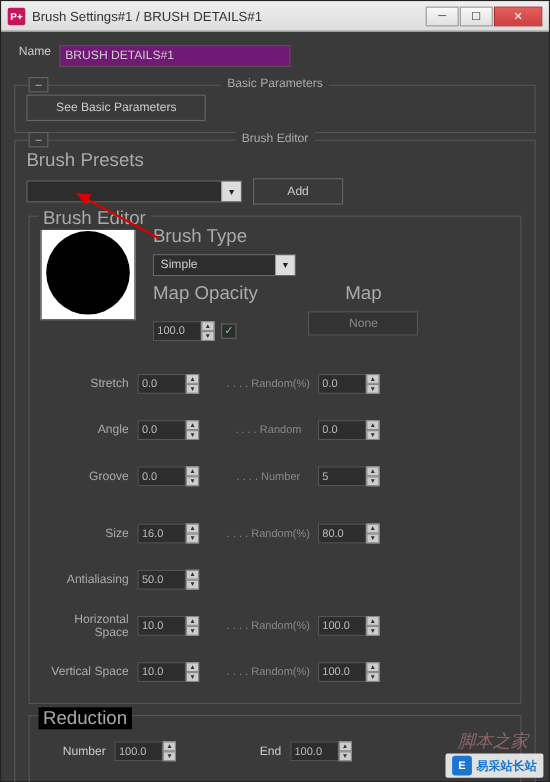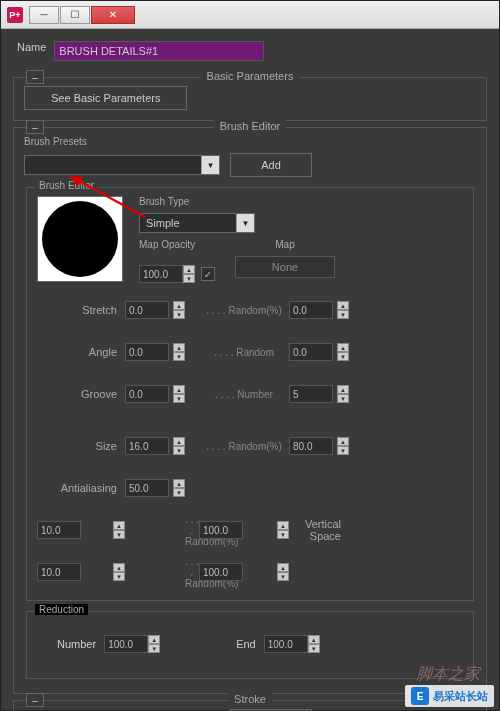--- a/index.html
+++ b/index.html
@@ -10,53 +10,54 @@
 .titlebar-text { flex: 1; }
 .win-btns { display: flex; gap: 1px; }
 .win-btn { width: 30px; height: 18px; display: flex; align-items: center; justify-content: center; font-size: 10px; border: 1px solid #999; background: linear-gradient(#f8f8f8,#e0e0e0); cursor: pointer; }
 .win-btn.close { width: 44px; background: linear-gradient(#e06060,#d04040); color: #fff; border-color: #a03030; }
 .content { padding: 8px; color: #ccc; font-size: 11px; }
 .name-row { display: flex; align-items: flex-start; gap: 8px; padding: 4px 8px 10px; }
 .name-row input { flex: 0 0 210px; height: 20px; background: #701a75; border: 1px solid #555; color: #ccc; padding: 0 4px; font-size: 11px; }
 .fieldset { border: 1px solid #555; margin: 6px 4px; padding: 8px 10px 10px; position: relative; }
 .fieldset.nested { margin: 10px 2px 4px; }
 .legend { position: absolute; top: -8px; left: 0; right: 0; text-align: right; color: #aaa; font-size: 11px; background: #3a3a3a; padding: 0 6px; width: fit-content; margin: 0 auto; }
-.innerlabel { color: #aaa; font-size: 10px; margin-bottom: 6px; }
+.innerlabel { color: #aaa; font-size: 17px; margin-bottom: 6px; }
 .btn { height: 24px; background: #3a3a3a; border: 1px solid #666; color: #ccc; font-size: 11px; padding: 0 18px; cursor: pointer; }
 .btn.wide { padding: 0 26px; }
 .row { display: flex; align-items: center; gap: 10px; }
 .dropdown { height: 20px; background: #2d2d2d; border: 1px solid #666; display: flex; align-items: center; }
 .dropdown-text { flex: 1; padding: 0 6px; color: #ccc; font-size: 11px; }
 .dropdown-arrow { width: 18px; height: 100%; background: #ddd; display: flex; align-items: center; justify-content: center; color: #222; font-size: 8px; border-left: 1px solid #999; }
 .collapse-btn { width: 18px; height: 14px; background: #3a3a3a; border: 1px solid #666; color: #ccc; font-size: 10px; display: flex; align-items: center; justify-content: center; cursor: pointer; position: absolute; top: -8px; left: 12px; }
 .brush-preview { width: 86px; height: 86px; background: #fff; border: 1px solid #666; display: flex; align-items: center; justify-content: center; }
 .brush-circle { width: 76px; height: 76px; background: #000; border-radius: 50%; }
-.spinner { display: flex; align-items: center; height: 36px; justify-content: space-between; }
+.spinner { display: flex; align-items: center; height: 36px; }
 .spinner input { width: 44px; height: 18px; background: #2d2d2d; border: 1px solid #555; color: #bbb; font-size: 10px; padding: 0 3px; }
 .spinner-btns { display: flex; flex-direction: column; width: 12px; height: 18px; }
 .spinner-btns span { flex: 1; background: #ccc; border: 1px solid #888; font-size: 6px; display: flex; align-items: center; justify-content: center; color: #333; cursor: pointer; }
 .checkbox { width: 14px; height: 14px; background: #2d2d2d; border: 1px solid #666; display: flex; align-items: center; justify-content: center; color: #8c8; font-size: 10px; cursor: pointer; }
-.param-grid { display: grid; grid-template-columns: 88px 60px 14px 90px 60px; align-items: center; row-gap: 6px; }
+.param-grid { display: grid; grid-template-columns: 88px 60px 14px 90px 60px; align-items: center; row-gap: 6px; margin-top: 12px; }
 .param-label { text-align: right; padding-right: 8px; color: #aaa; }
 .dots { color: #888; font-size: 10px; text-align: center; }
 .map-btn { width: 100px; height: 22px; background: #333; border: 1px solid #555; color: #888; font-size: 11px; cursor: pointer; }
 .reduction-row { display: flex; align-items: center; gap: 8px; padding: 6px 20px; }
 .arrow-svg { position: absolute; top: 172px; left: 50px; pointer-events: none; }
 .watermark { position: absolute; bottom: 4px; right: 6px; display: flex; align-items: center; gap: 4px; background: rgba(255,255,255,0.85); padding: 2px 6px; border-radius: 2px; }
 .watermark-icon { width: 18px; height: 18px; background: #1976d2; border-radius: 3px; display: flex; align-items: center; justify-content: center; color: #fff; font-size: 10px; font-weight: bold; }
 .watermark-text { font-size: 11px; color: #1976d2; font-weight: bold; }
 .watermark-cn { position: absolute; bottom: 26px; right: 20px; color: #c88; font-size: 16px; font-style: italic; opacity: 0.55; }
 .sp { height: 6px; }
 </style>
 </head>
 <body>
 
 <div class="window">
   <div class="titlebar">
     <div class="titlebar-icon">P+</div>
+    <div class="titlebar-text">Brush Settings#1 / BRUSH DETAILS#1</div>
     <div class="win-btns">
       <div class="win-btn">─</div>
       <div class="win-btn">☐</div>
       <div class="win-btn close">✕</div>
     </div>
   </div>
 
   <div class="content">
     <div class="name-row">
       <span>Name</span>
@@ -84,26 +85,26 @@
 
       <div class="fieldset nested">
         <div class="innerlabel" style="position:absolute; top:-8px; left:8px; background:#3a3a3a; padding:0 4px">Brush Editor</div>
 
         <div class="row" style="align-items:flex-start; gap:16px">
           <div class="brush-preview">
             <div class="brush-circle"></div>
           </div>
           <div style="flex:1">
             <div class="innerlabel">Brush Type</div>
-            <div class="dropdown" style="width:116px">
+            <div class="dropdown" style="width:130px">
               <div class="dropdown-text">Simple</div>
               <div class="dropdown-arrow">▼</div>
             </div>
             <div class="sp"></div>
-            <div class="row" style="gap:20px; align-items:flex-start">
+            <div class="row" style="gap:46px; align-items:flex-start">
               <div>
                 <div class="innerlabel">Map Opacity</div>
                 <div class="row" style="gap:6px">
                   <div class="spinner">
                     <input value="100.0" style="">
                     <div class="spinner-btns">
                         <span>▲</span>
                         <span>▼</span>
                       </div>
                   </div>
@@ -198,20 +199,21 @@
               <input value="50.0" style="">
               <div class="spinner-btns">
                 <span>▲</span>
                 <span>▼</span>
               </div>
             </div>
           <div></div>
             <div></div>
             <div></div>
 
+          <div class="param-label">Horizontal Space</div>
           <div class="spinner">
               <input value="10.0" style="">
               <div class="spinner-btns">
                 <span>▲</span>
                 <span>▼</span>
               </div>
             </div>
           <div></div>
           <div class="dots">. . . .  Random(%)</div>
           <div class="spinner">

